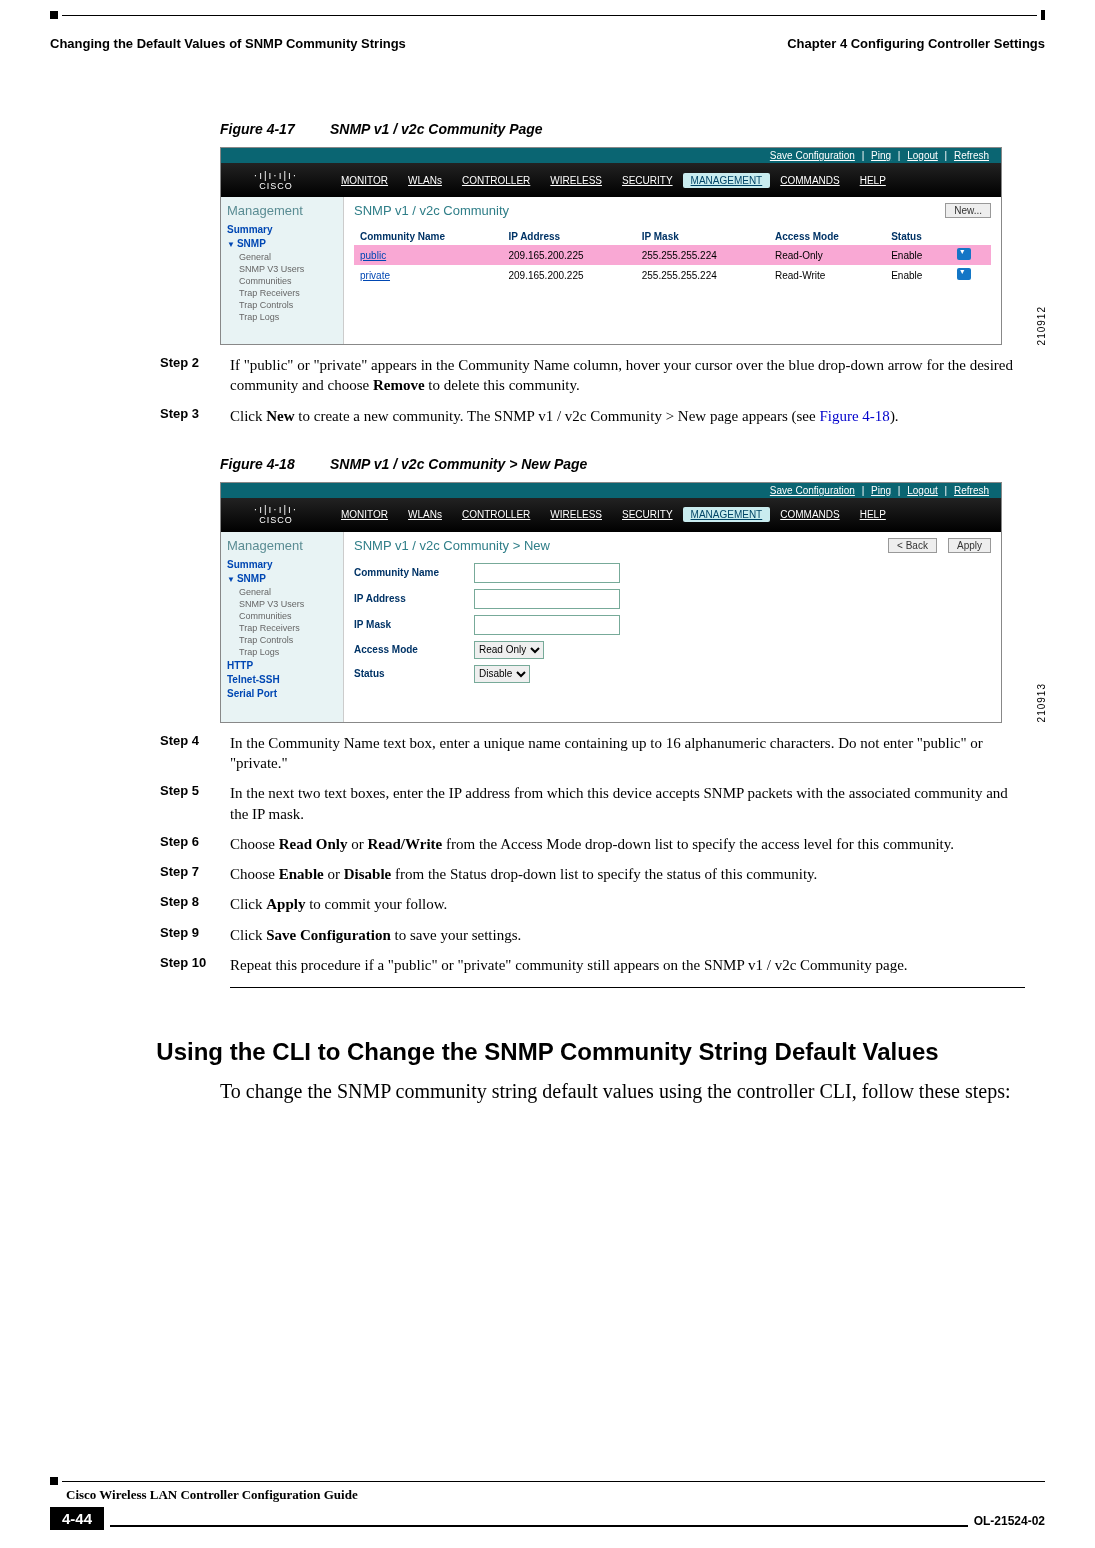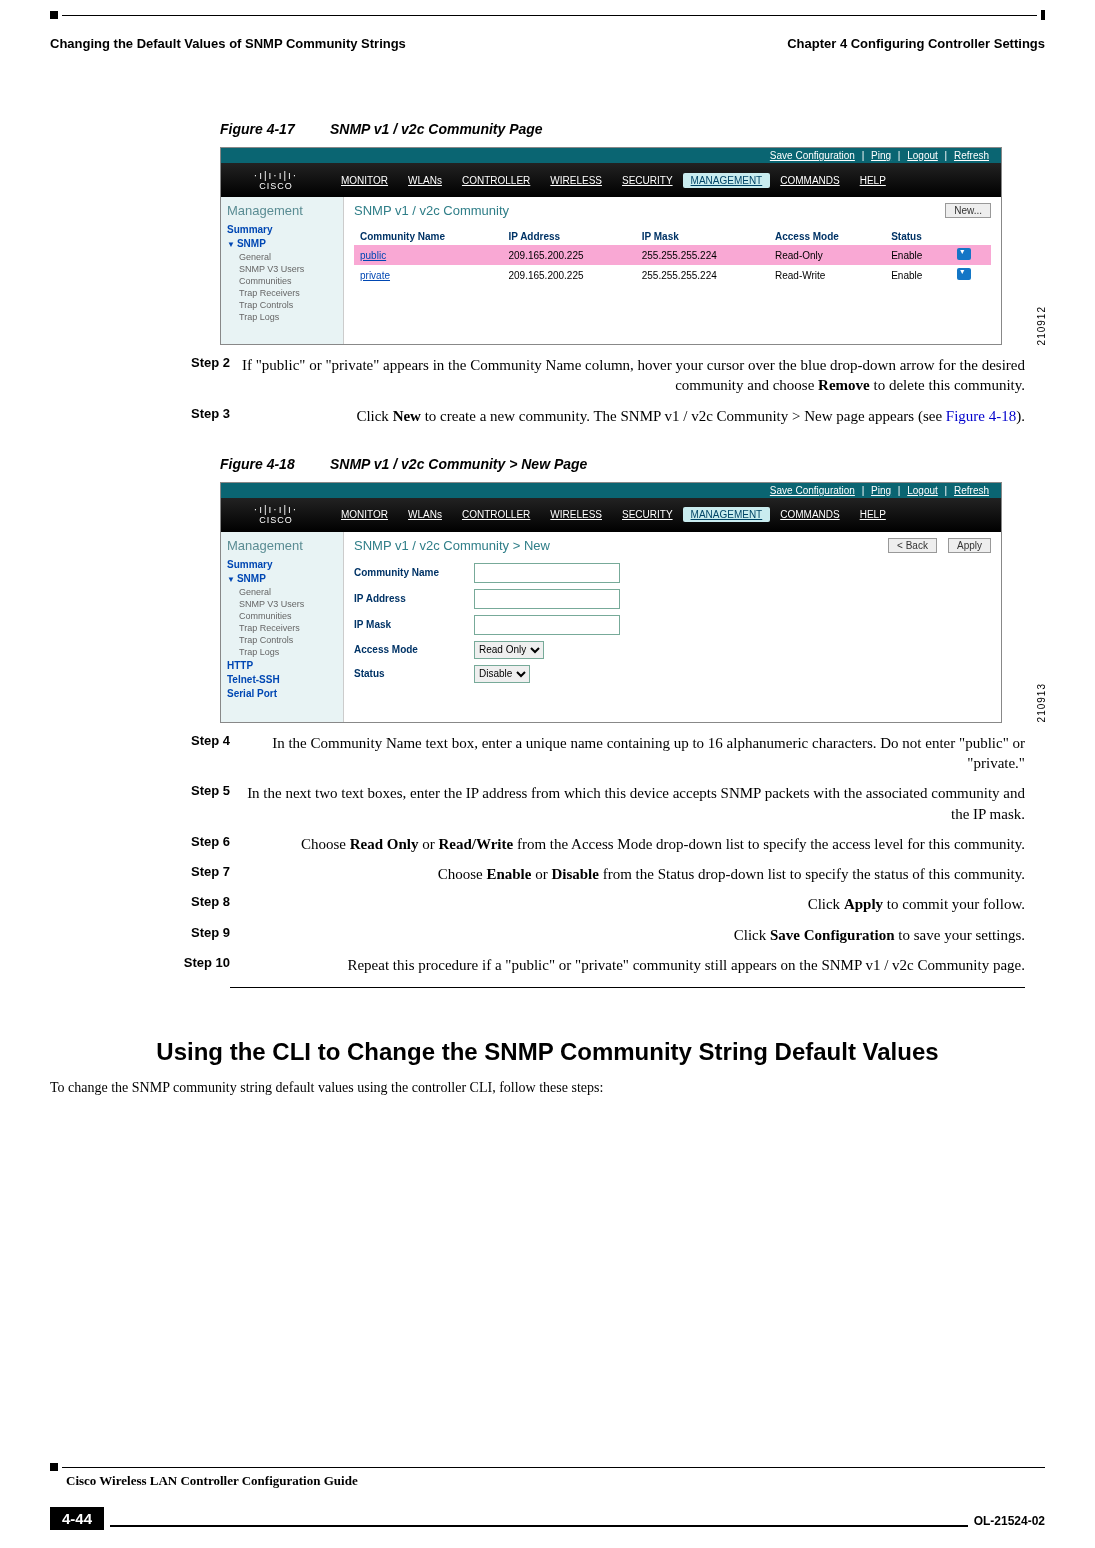--- a/index.html
+++ b/index.html
@@ -145,21 +145,21 @@
     width:14px;height:12px;background:#1476c6;display:inline-block;border-radius:2px;
     position:relative;
   }
   .drop:after{ content:"▾"; color:#fff; font-size:8px; position:absolute; left:3px; top:-1px;}
   
   .frow{ display:flex; align-items:center; margin:6px 0;}
   .frow label{ width:120px; color:#003366; font-weight:bold; font-size:10px;}
   .frow input[type=text]{ width:140px; height:16px; border:1px solid #7a9; font-size:10px;}
   .frow select{ font-size:10px; height:18px; border:1px solid #7a9;}
   
-  .step-block{ margin-top:8px;text-align:right;}
+  .step-block{ margin-top:8px;}
   .step{ display:flex; margin:10px 0 10px 0;}
   .step .slabel{
     width:70px;
     font-family: Arial, Helvetica, sans-serif;
     font-weight:bold;
     font-size:13px;
     flex-shrink:0;
   }
   .step .stext{
     flex:1;
@@ -172,37 +172,38 @@
     margin:12px 0 0 70px;
   }
   h2.cli{
     font-family: Arial, Helvetica, sans-serif;
     font-size:24px;
     font-weight:bold;
     margin:50px 0 14px 0;
     text-align:center;
   }
   .cli-intro{
-    font-size:14px;
+    margin-left:170px;
+    font-size:20px;
   }
   
   .footer{
     position:absolute;
     left:0; right:0; bottom:18px;
     padding:0 50px;
   }
   .foot-rule{ display:flex; align-items:center;}
   .foot-rule .blk{ width:8px;height:8px;background:#000;margin-right:4px;}
   .foot-rule .line{ flex:1;height:1px;background:#000;}
   .foot-title{
     font-family: Liberation Serif, serif;
     font-weight:bold; font-size:13px; margin:2px 0 0 16px;
   }
   .foot-bar{
-    display:flex; align-items:stretch; margin-top:18px;
+    display:flex; align-items:stretch; margin-top:4px;
   }
   .pagenum{
     background:#000; color:#fff;
     font-family: Arial, Helvetica, sans-serif;
     font-weight:bold; font-size:15px;
     padding:3px 12px;
   }
   .foot-bar .thin{
     flex:1; border-bottom:2px solid #000; margin:0 6px 3px 6px; align-self:flex-end;
   }

